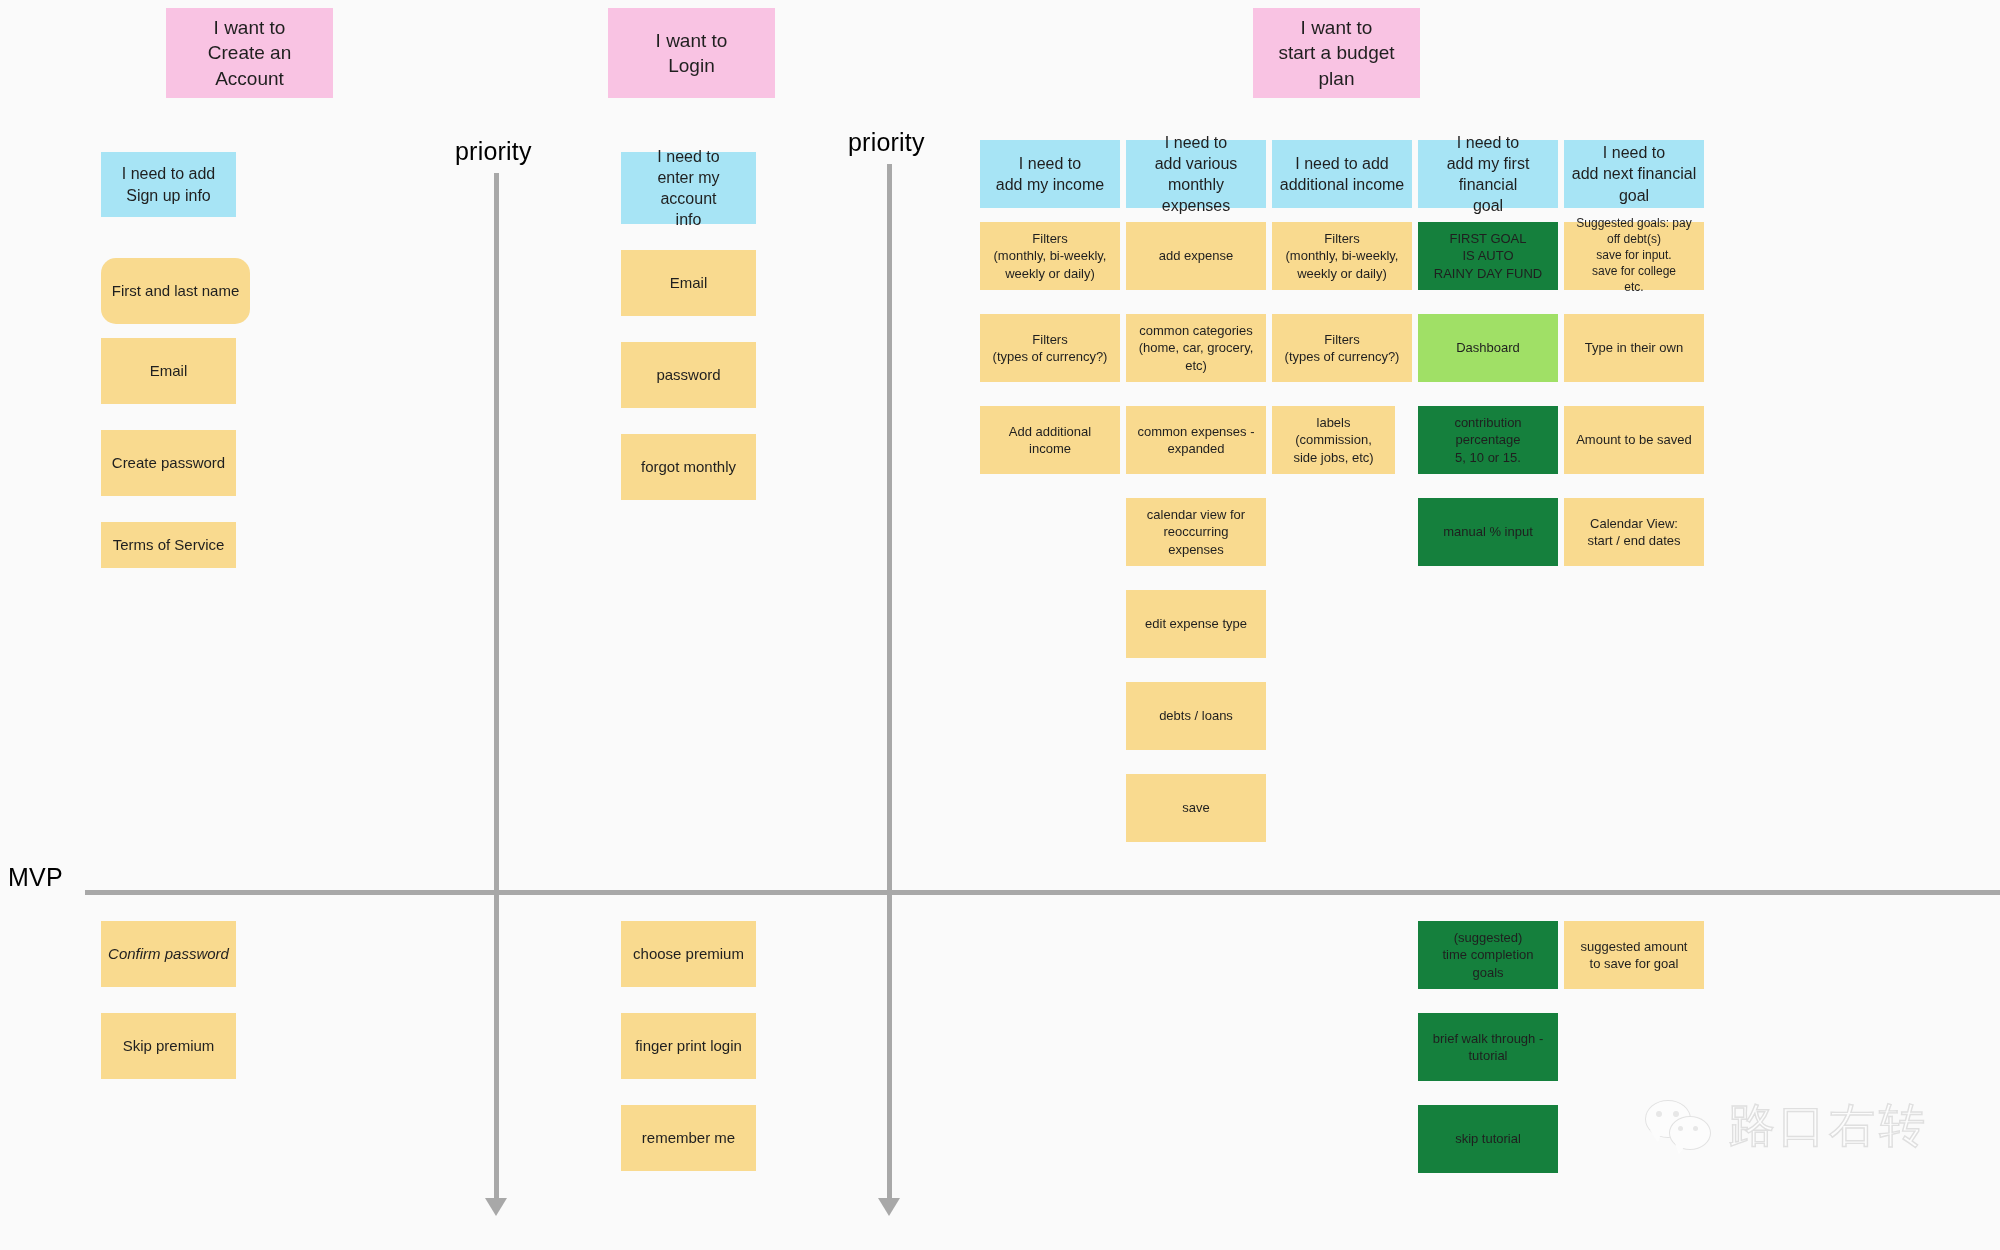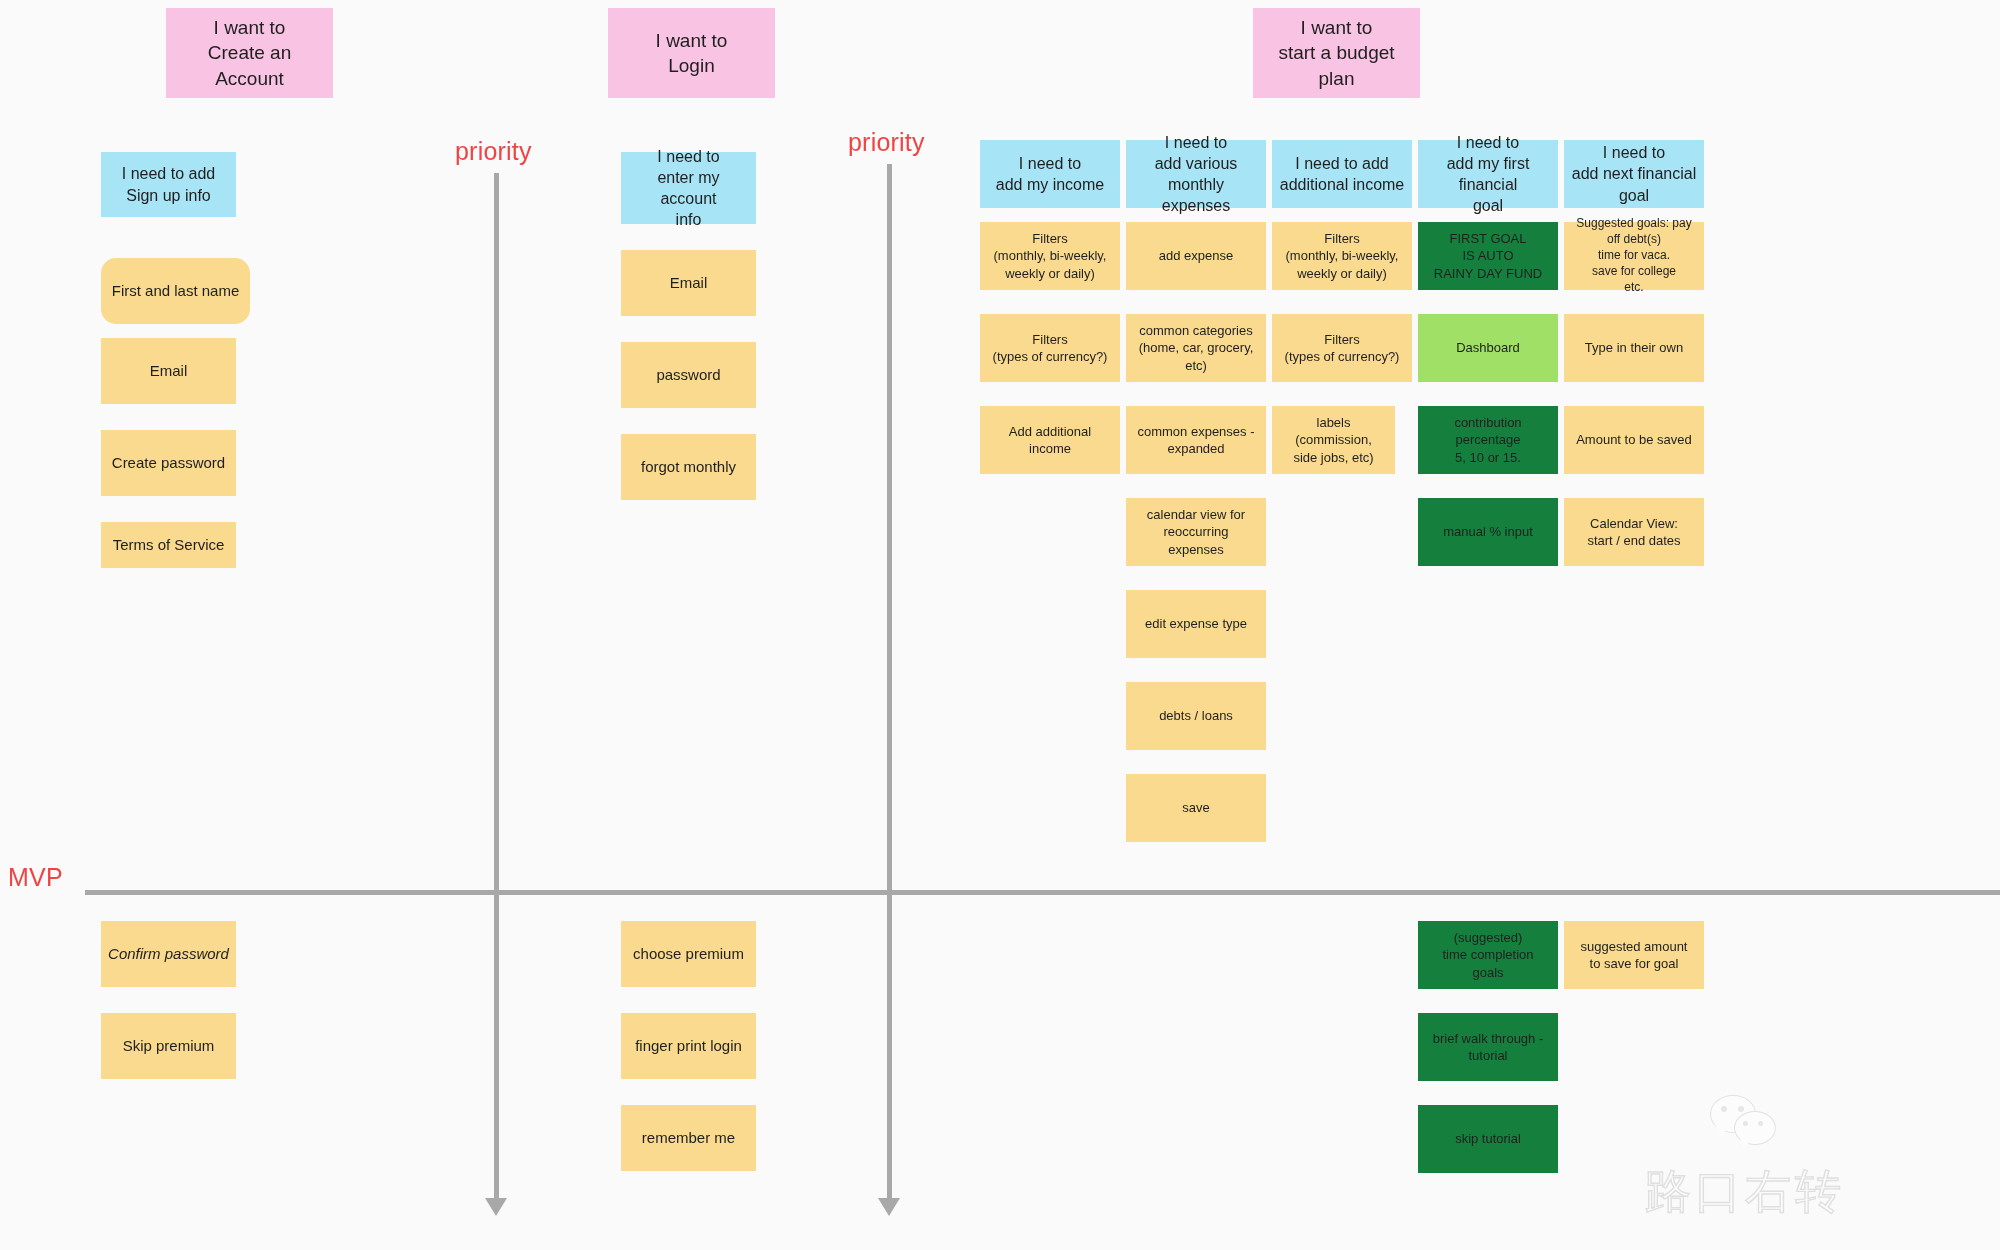--- a/index.html
+++ b/index.html
@@ -31,21 +31,21 @@
   .green  {background:#a0e066;}
 
   .goal-card{font-size:19px;}
   .act-card {font-size:16px;}
   .task-card{font-size:15px;}
   .task-sm  {font-size:13px;}
 
   .axis-label{
     position:absolute;
     font-size:25px;
-    color:#ef4444;
+    color:#000000;
     letter-spacing:.2px;
     white-space:nowrap;
   }
   .hline{
     position:absolute;
     height:5px;
     background:#a8a8a8;
   }
   .vline{
     position:absolute;
@@ -60,21 +60,20 @@
     border-top:18px solid #a8a8a8;
   }
 
   
   #watermark{
     position:absolute;
     left:1645px;top:1095px;
     display:flex;align-items:center;gap:14px;
     opacity:.55;
     pointer-events:none;
-    flex-direction:column;
   }
   #watermark .wm-text{
     font-size:46px;
     color:#ffffff;
     -webkit-text-stroke:1.4px #c9c9c9;
     letter-spacing:4px;
     font-family:"DejaVu Sans",sans-serif;
   }
   .wm-bubble{position:relative;width:70px;height:52px;}
   .wm-bubble .b1,.wm-bubble .b2{
@@ -195,21 +194,21 @@
   <div class="card orange task-sm" style="left:1418px;top:1013px;width:140px;height:68px;">brief walk through -
 tutorial</div>
   <div class="card orange task-sm" style="left:1418px;top:1105px;width:140px;height:68px;">skip tutorial</div>
 
   <div class="card blue act-card" style="left:1564px;top:140px;width:140px;height:68px;">I need to
 add next financial
 goal</div>
 
   <div class="card yellow task-sm" style="left:1564px;top:222px;width:140px;height:68px;font-size:12px;">Suggested goals: pay
 off debt(s)
-time for vaca.
+save for input.
 save for college
 etc.</div>
   <div class="card yellow task-sm" style="left:1564px;top:314px;width:140px;height:68px;">Type in their own</div>
   <div class="card yellow task-sm" style="left:1564px;top:406px;width:140px;height:68px;">Amount to be saved</div>
   <div class="card yellow task-sm" style="left:1564px;top:498px;width:140px;height:68px;">Calendar View:
 start / end dates</div>
 
   <div class="card yellow task-sm" style="left:1564px;top:921px;width:140px;height:68px;">suggested amount
 to save for goal</div>
 

